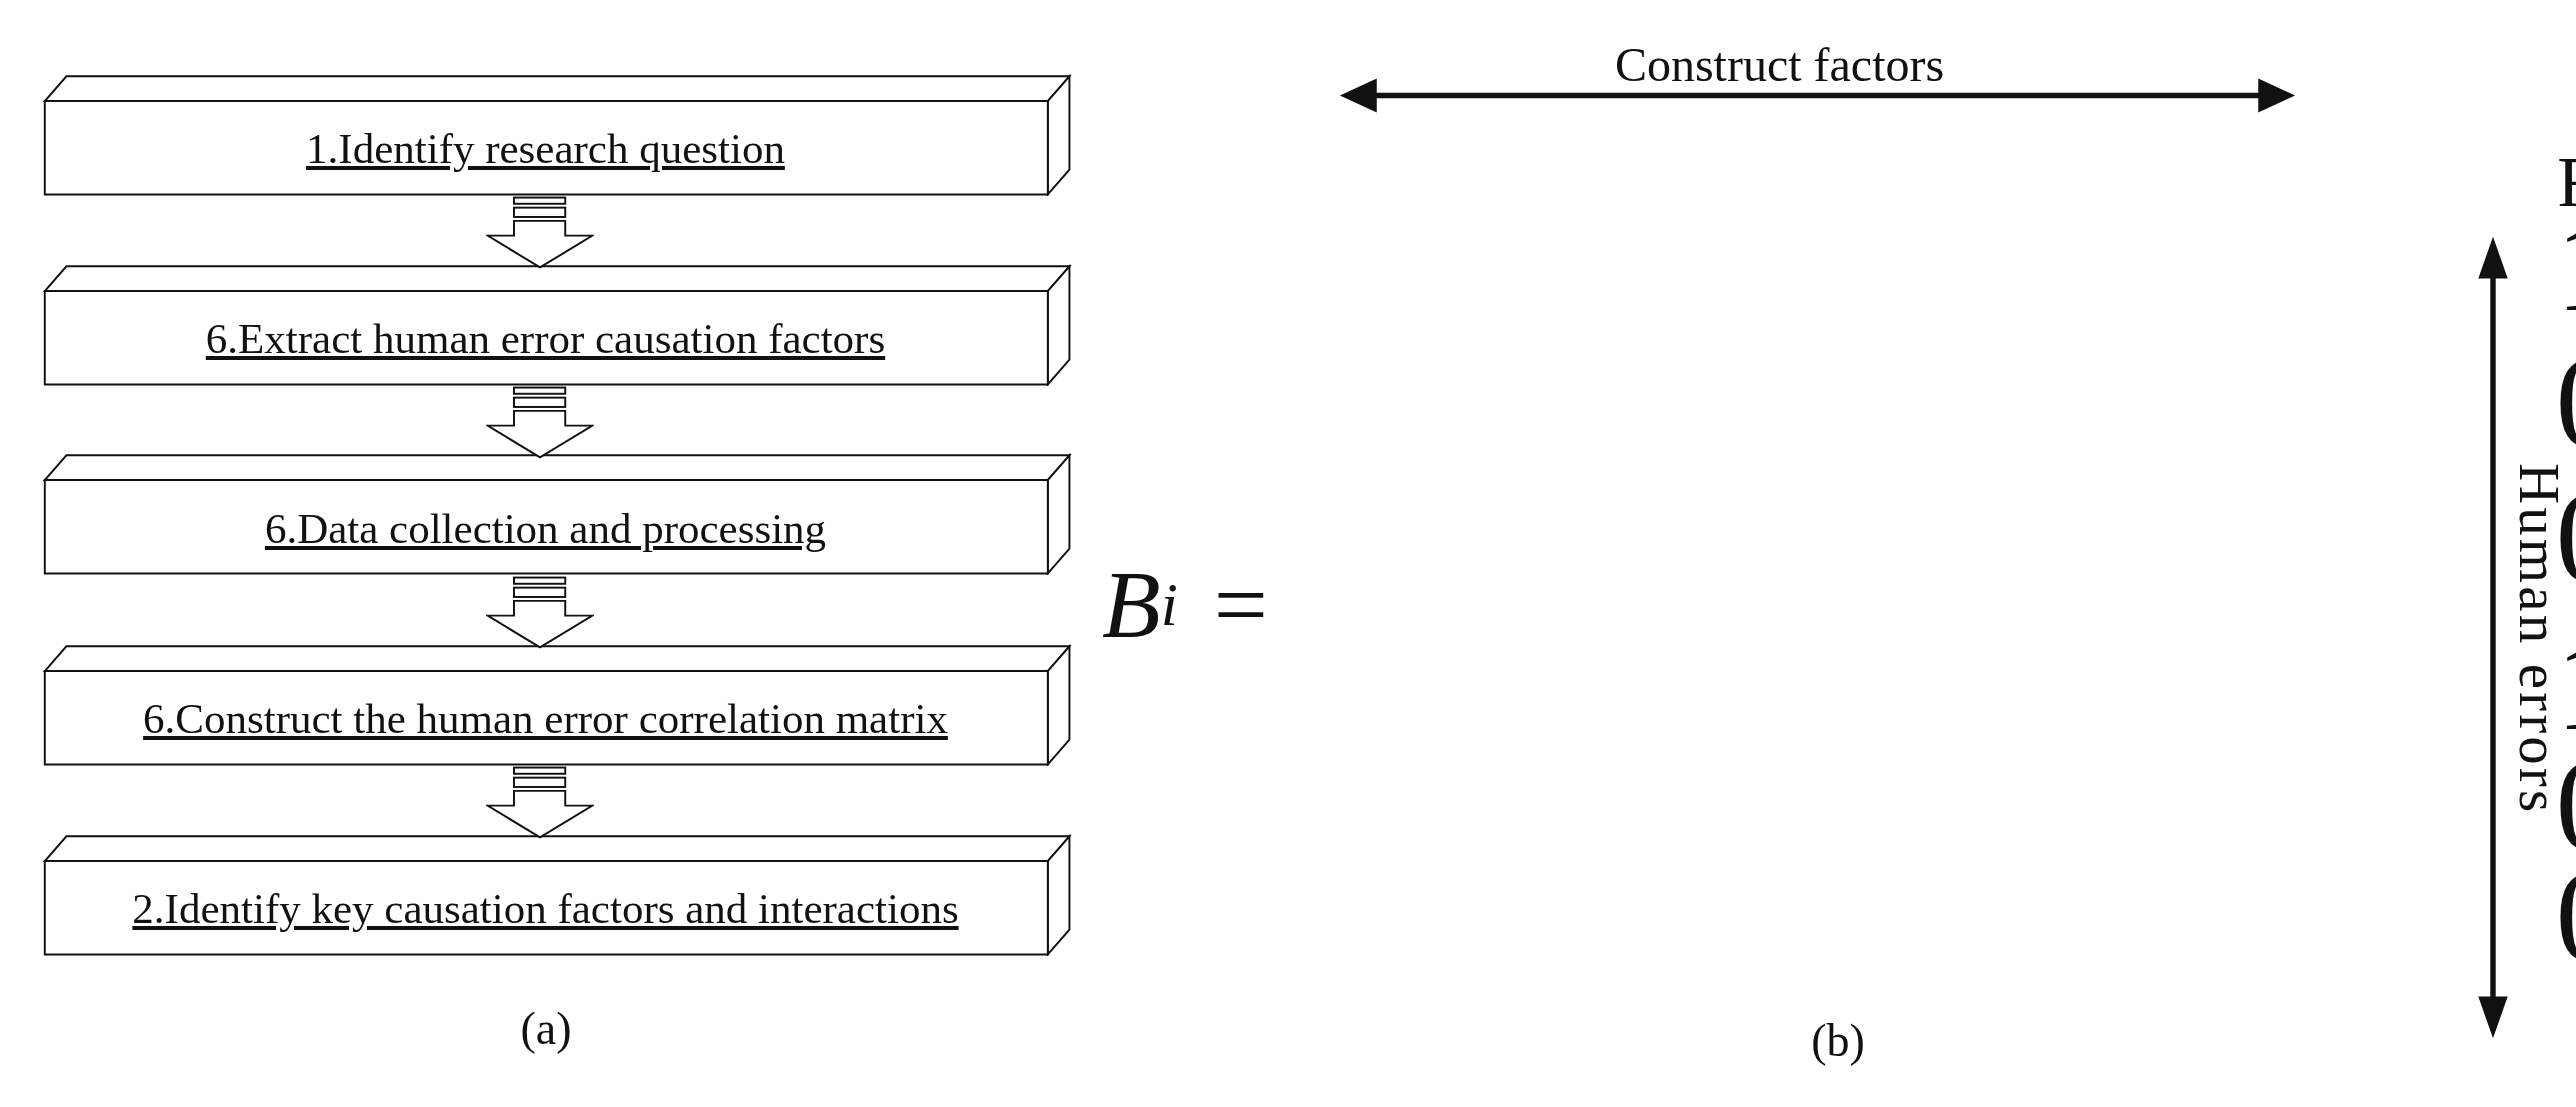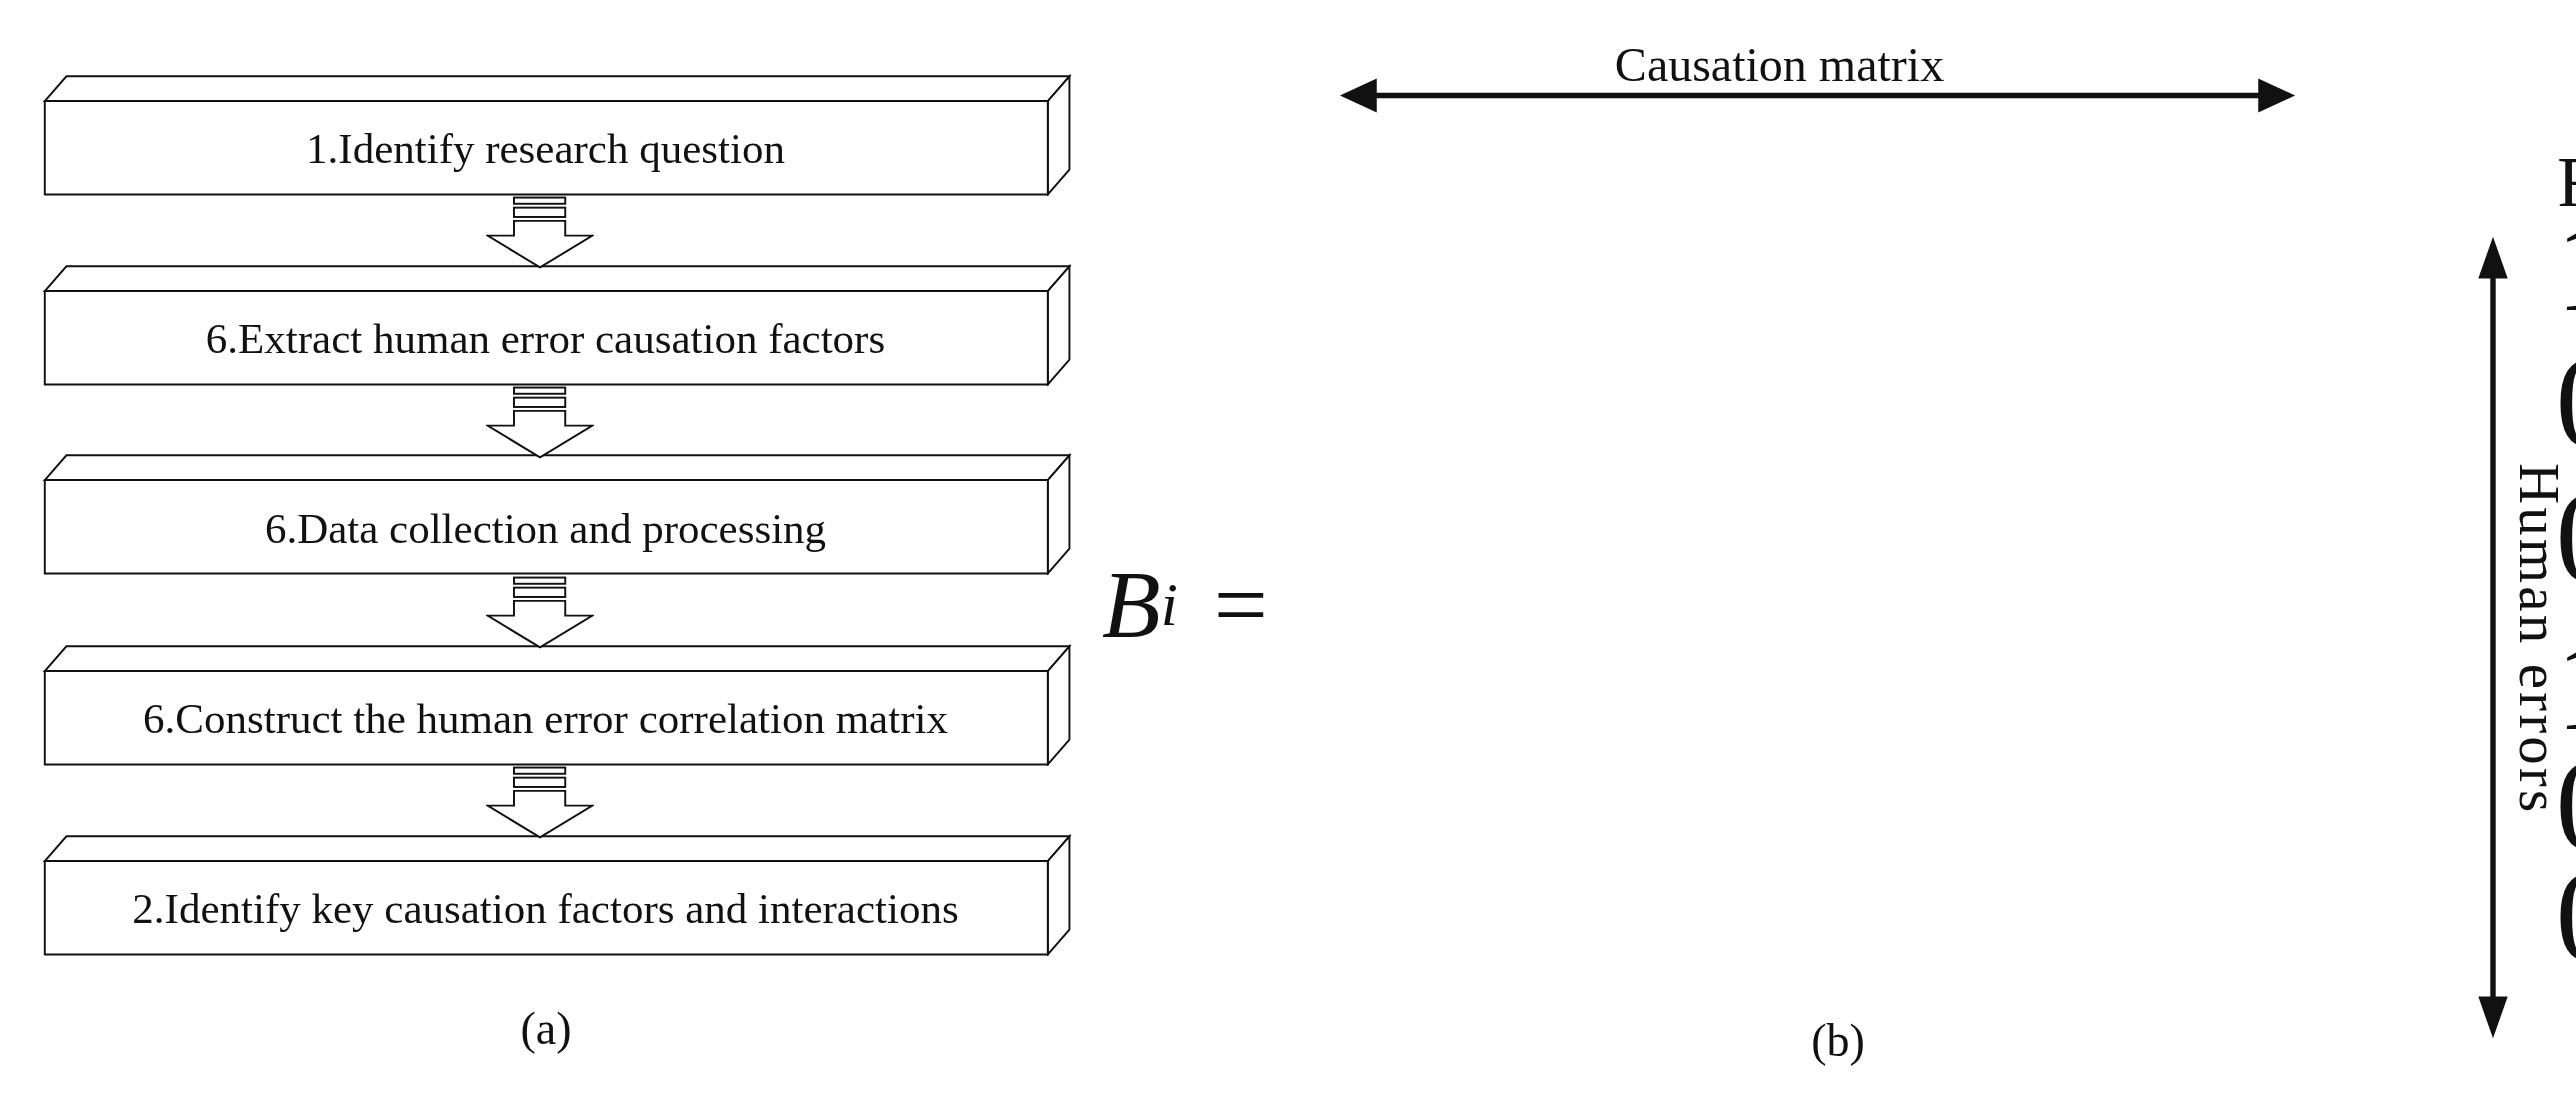--- a/index.html
+++ b/index.html
@@ -6,21 +6,21 @@
   .stage{position:relative;width:2576px;height:1107px;background:#ffffff;overflow:hidden;
          font-family:"Liberation Serif","DejaVu Serif",serif;color:#111;}
   svg{display:block;position:absolute;}
   .shape{fill:#ffffff;stroke:#111;stroke-width:2.5;stroke-linejoin:miter;}
   .ink{fill:#111;stroke:none;}
   .inkline{stroke:#111;stroke-width:7;fill:none;}
 
   
   .flow-label{position:absolute;left:43px;width:1005px;height:95px;
               display:flex;align-items:center;justify-content:center;
-              font-size:43px;letter-spacing:0px;white-space:nowrap;}
+              font-size:43px;letter-spacing:0px;white-space:nowrap;text-decoration:underline;}
   .caption{position:absolute;font-size:46px;text-align:center;width:310px;}
 
   
   .axis-title{position:absolute;left:1470px;width:619px;top:37px;text-align:center;font-size:48px;}
   .mrow{position:absolute;left:1238px;right:0;height:135px;}
   .cell{position:absolute;transform:translateX(-50%);height:135px;
         display:flex;align-items:center;justify-content:center;
         font-size:130px;white-space:nowrap;}
   .hdr{font-size:71px;height:116px;}
   sub{font-size:0.62em;line-height:0;}
@@ -96,21 +96,21 @@
     <div class="flow-label" style="top:291px">6.Extract human error causation factors</div>
     <div class="flow-label" style="top:481px">6.Data collection and processing</div>
     <div class="flow-label" style="top:671px">6.Construct the human error correlation matrix</div>
     <div class="flow-label" style="top:861px">2.Identify key causation factors and interactions</div>
 
     <div class="caption" style="left:391px;top:1002px">(a)</div>
   </div>
 
   <div>
 
-    <div class="axis-title">Causation matrix</div>
+    <div class="axis-title">Construct factors</div>
 
     <svg style="left:1330px;top:74px" width="975" height="43" viewBox="0 0 1260 56">
       <line class="inkline" x1="40" y1="28" x2="1220" y2="28"></line>
       <polygon class="ink" points="8,28 56,6 56,50"></polygon>
       <polygon class="ink" points="1252,28 1204,6 1204,50"></polygon>
     </svg>
 
     <div class="mrow rH">
       <span class="cell hdr c1">
           <span>F</span>

